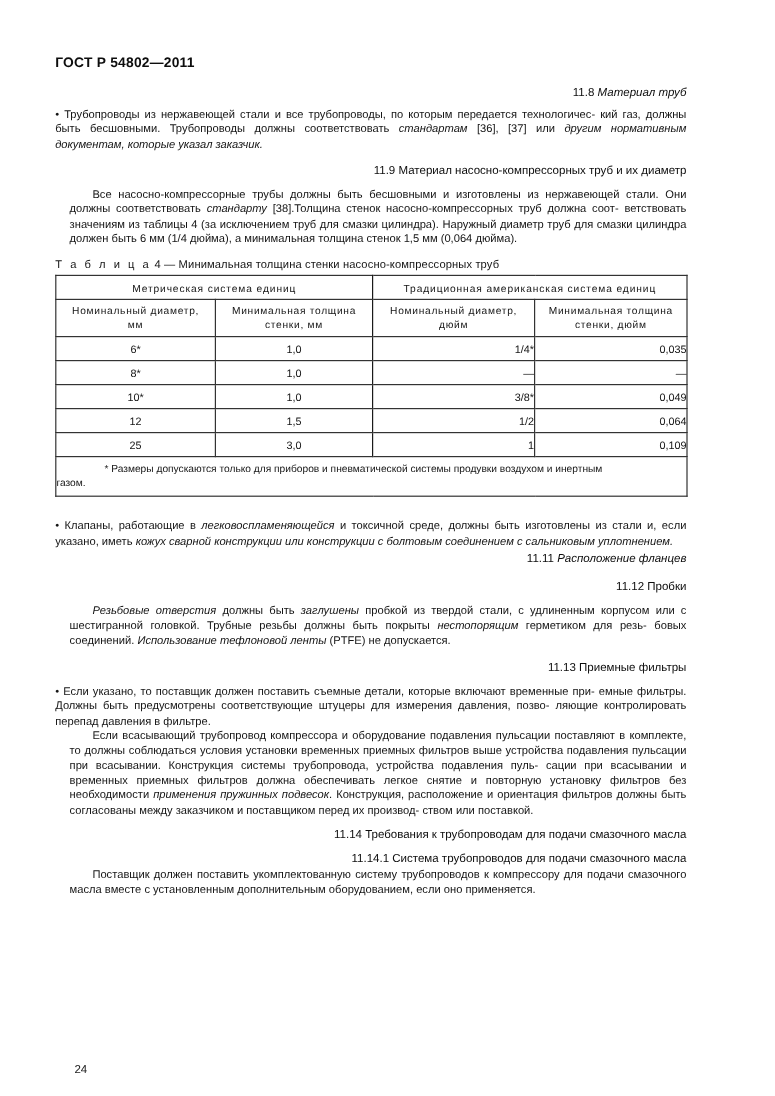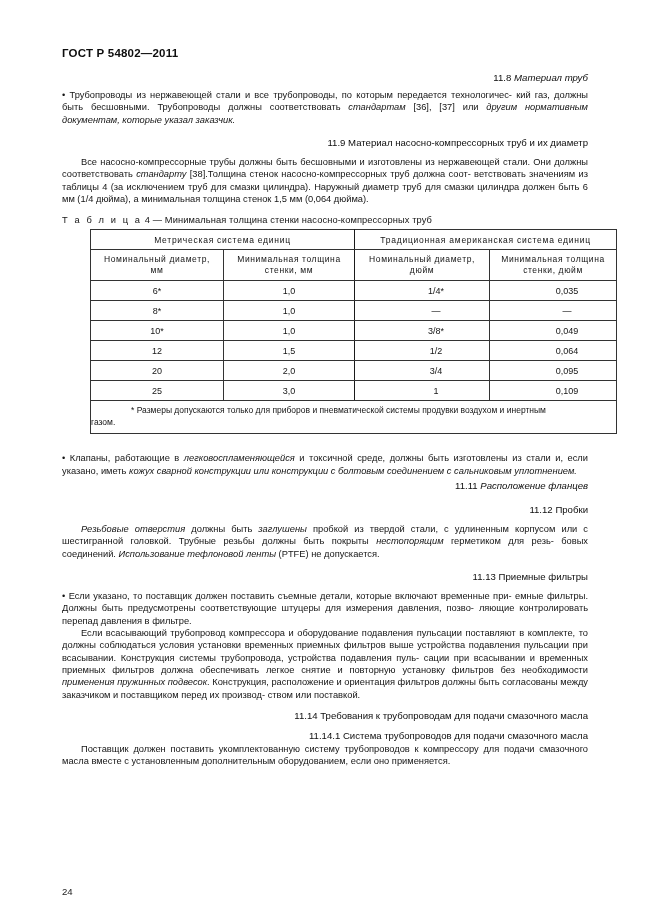--- a/index.html
+++ b/index.html
@@ -16,21 +16,21 @@
   .page {
     position: relative;
     width: 646px;
     height: 913px;
     background: #ffffff;
     box-sizing: border-box;
     overflow: hidden;
   }
   .content {
     position: absolute;
-    left: 62px;
+    left: 46px;
     top: 0;
     width: 526px;
   }
 
   
   .doc-header {
     padding-top: 47px;
     font-size: 11.5px;
     font-weight: bold;
     letter-spacing: 0.2px;
@@ -49,21 +49,21 @@
   .h-sec .ital { font-style: italic; }
 
   p.para {
     font-size: 9.3px;
     line-height: 1.33;
     text-align: justify;
     margin: 0;
     color: #141414;
     hyphens: manual;
   }
-  p.para.indent { text-indent: 19px; }
+  p.para.indent { text-indent: 19px; margin-left: 12px; }
   .ital { font-style: italic; }
 
   .bullet-line { text-indent: 19px; }
 
   .sp-2  { height: 2px; }
   .sp-4  { height: 4px; }
   .sp-6  { height: 6px; }
   .sp-8  { height: 8px; }
   .sp-10 { height: 10px; }
   .sp-12 { height: 12px; }
@@ -77,21 +77,20 @@
   }
   .table-caption .spaced {
     letter-spacing: 2.1px;
   }
   table.tbl {
     width: 526px;
     border-collapse: collapse;
     table-layout: fixed;
     font-size: 8.6px;
     color: #141414;
-    margin-left: 28px;
   }
   table.tbl th,
   table.tbl td {
     border: 0.8px solid #333333;
     padding: 0;
     font-weight: normal;
     vertical-align: middle;
   }
   th.grp {
     height: 19px;
@@ -106,21 +105,21 @@
     line-height: 1.32;
     font-size: 8.5px;
     padding: 0 4px;
   }
   td.val {
     height: 19px;
     text-align: center;
     font-size: 9px;
   }
   td.val.left-pad {
-    text-align: center;
+    text-align: right;
     padding-left: 28px;
   }
   
   .midline-l { border-right: 1.6px solid #1a1a1a !important; }
   td.foot {
     height: 32px;
     font-size: 8.5px;
     line-height: 1.4;
     text-align: left;
     padding: 3px 6px 3px 4px;
@@ -235,26 +234,20 @@
           <td class="val left-pad">3/8*</td>
           <td class="val left-pad">0,049</td>
         </tr>
         <tr>
           <td class="val">12</td>
           <td class="val midline-l">1,5</td>
           <td class="val left-pad">1/2</td>
           <td class="val left-pad">0,064</td>
         </tr>
         <tr>
-          <td class="val">20</td>
-          <td class="val midline-l">2,0</td>
-          <td class="val left-pad">3/4</td>
-          <td class="val left-pad">0,095</td>
-        </tr>
-        <tr>
           <td class="val">25</td>
           <td class="val midline-l">3,0</td>
           <td class="val left-pad">1</td>
           <td class="val left-pad">0,109</td>
         </tr>
         <tr>
           <td class="foot" colspan="4">
             <span class="fi">* Размеры допускаются только для  приборов и пневматической системы продувки воздухом и инертным</span>
             <span>газом.</span>
           </td>

